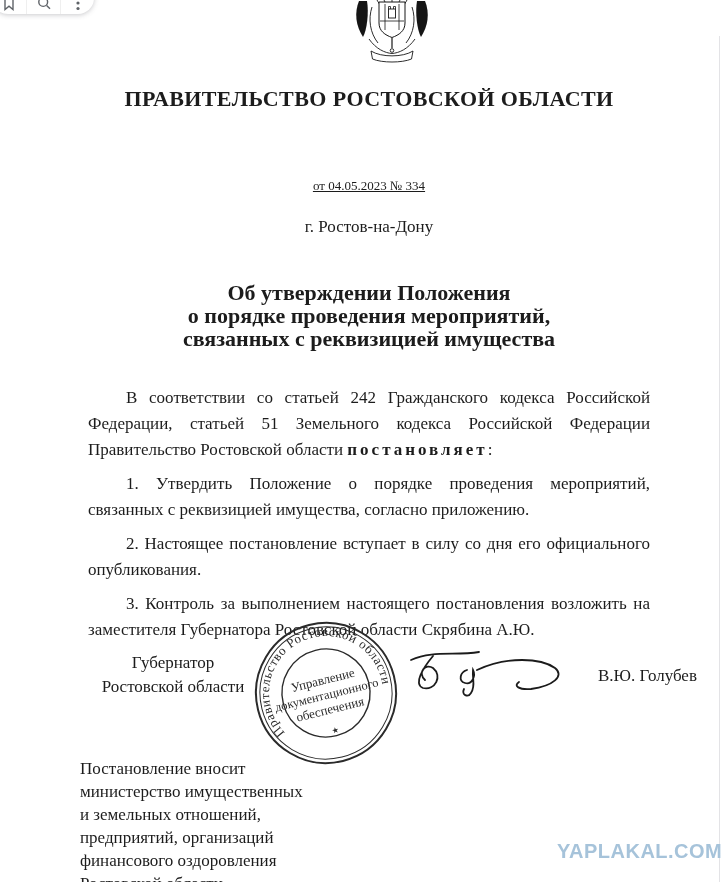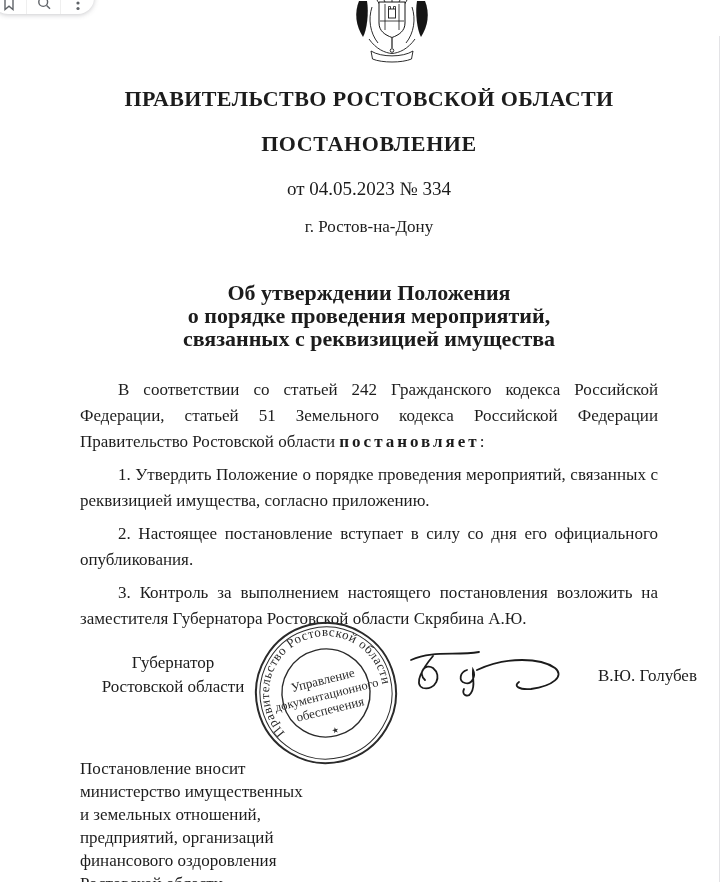--- a/index.html
+++ b/index.html
@@ -13,26 +13,26 @@
   .tb-btn{width:34px;display:flex;align-items:flex-end;justify-content:center;
           padding:0 0 3px 0;cursor:pointer;background:transparent;border:none;}
   .tb-btn + .tb-btn{border-left:1px solid #efefef;}
   .tb-btn svg{display:block;}
   
   .crest{position:absolute;left:342px;top:0;width:100px;height:63px;}
   
   .doc-center{position:absolute;left:80px;width:578px;text-align:center;}
   .org-title{top:86px;font-size:22px;font-weight:bold;letter-spacing:.4px;}
   .doc-type{top:131px;font-size:22px;font-weight:bold;letter-spacing:.6px;}
-  .date-line{top:178px;font-size:19px;}
+  .date-line{top:178px;font-size:13px;text-decoration:underline;}
   .city-line{top:217px;font-size:17px;}
   .subject{top:281px;font-size:22px;font-weight:bold;line-height:23px;}
   .body-text{position:absolute;left:80px;top:377px;width:578px;font-size:17px;line-height:26px;
              text-align:justify;}
-  .body-text p{margin:0;text-indent:38px;}
+  .body-text p{margin:8px;text-indent:38px;}
   .body-text p + p{margin-top:7px;}
   .spaced-bold{font-weight:bold;letter-spacing:3px;}
   
   .sig-post{position:absolute;left:78px;top:651px;width:190px;text-align:center;
             font-size:17px;line-height:24px;}
   .sig-name{position:absolute;left:598px;top:666px;font-size:17px;}
   .stamp{position:absolute;left:251px;top:618px;width:150px;height:150px;
          transform:rotate(-14deg);}
   .signature-scrawl{position:absolute;left:403px;top:642px;width:170px;height:70px;}
   
@@ -98,21 +98,20 @@
       <path d="M30 7 C26 19 28 33 36 43" stroke-width=".9"></path>
       <path d="M70 7 C74 19 72 33 64 43" stroke-width=".9"></path>
       <path d="M27 39 C34 49 43 53 50 53.5" stroke-width=".9"></path>
       <path d="M73 39 C66 49 57 53 50 53.5" stroke-width=".9"></path>
 
       <path d="M29 51 C39 57.5 61 57.5 71 51 L69.5 59 C60 63 40 63 30.5 59 Z" fill="#ffffff" stroke-width=".9"></path>
     </svg>
   </div>
 
   <div class="doc-center org-title">ПРАВИТЕЛЬСТВО РОСТОВСКОЙ ОБЛАСТИ</div>
-  <div class="doc-center doc-type">ПОСТАНОВЛЕНИЕ</div>
   <div class="doc-center date-line">от 04.05.2023 № 334</div>
   <div class="doc-center city-line">г. Ростов-на-Дону</div>
 
   <div class="doc-center subject">
     <div>Об утверждении Положения</div>
     <div>о порядке проведения мероприятий,</div>
     <div>связанных с реквизицией имущества</div>
   </div>
 
   <div class="body-text">
@@ -158,14 +157,15 @@
 
   <div class="footer-block">
     <div>Постановление вносит</div>
     <div>министерство имущественных</div>
     <div>и земельных отношений,</div>
     <div>предприятий, организаций</div>
     <div>финансового оздоровления</div>
     <div>Ростовской области</div>
   </div>
 
+  <div class="watermark" style="color: rgb(166, 195, 218);">YAPLAKAL.COM</div>
 
 </div>
 
 </body></html>

